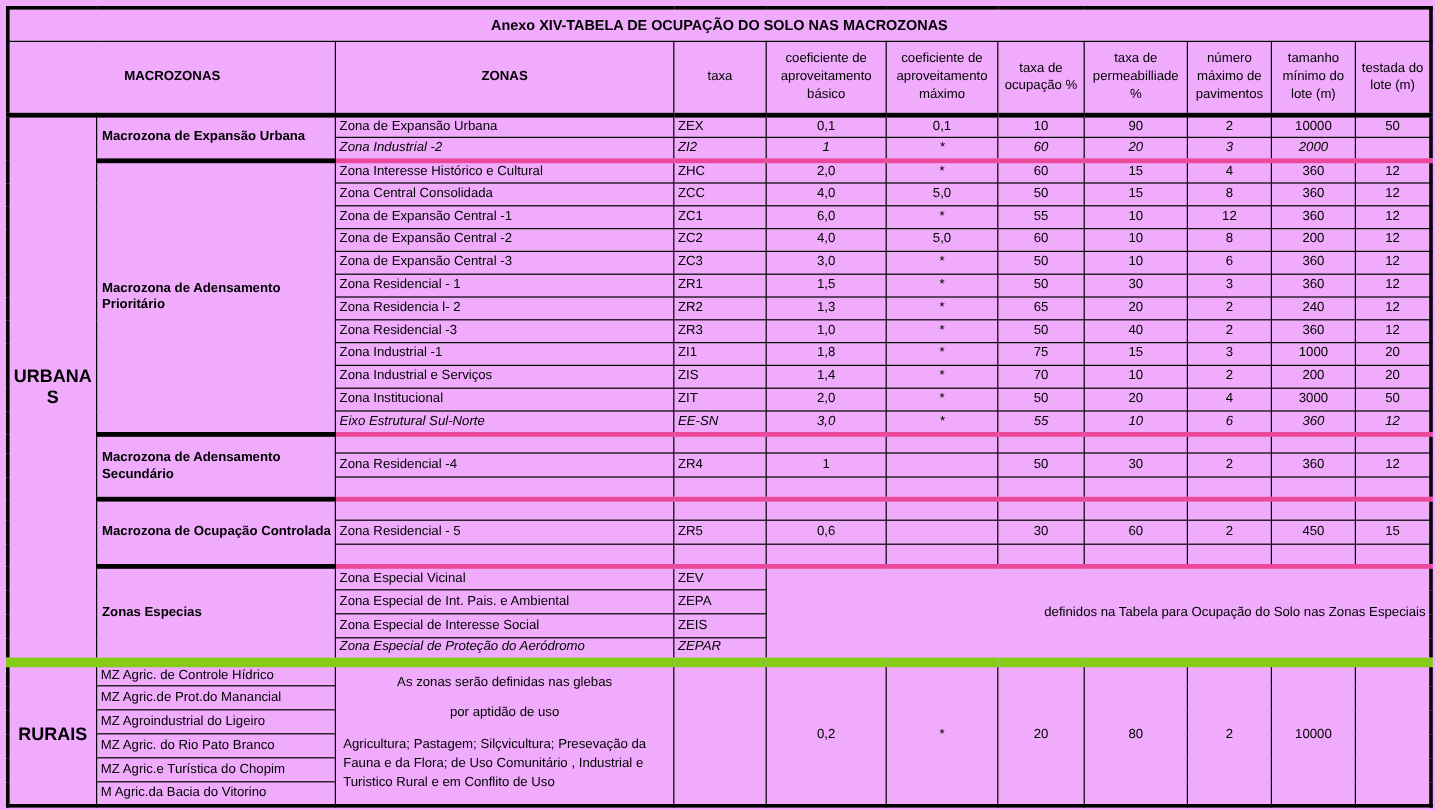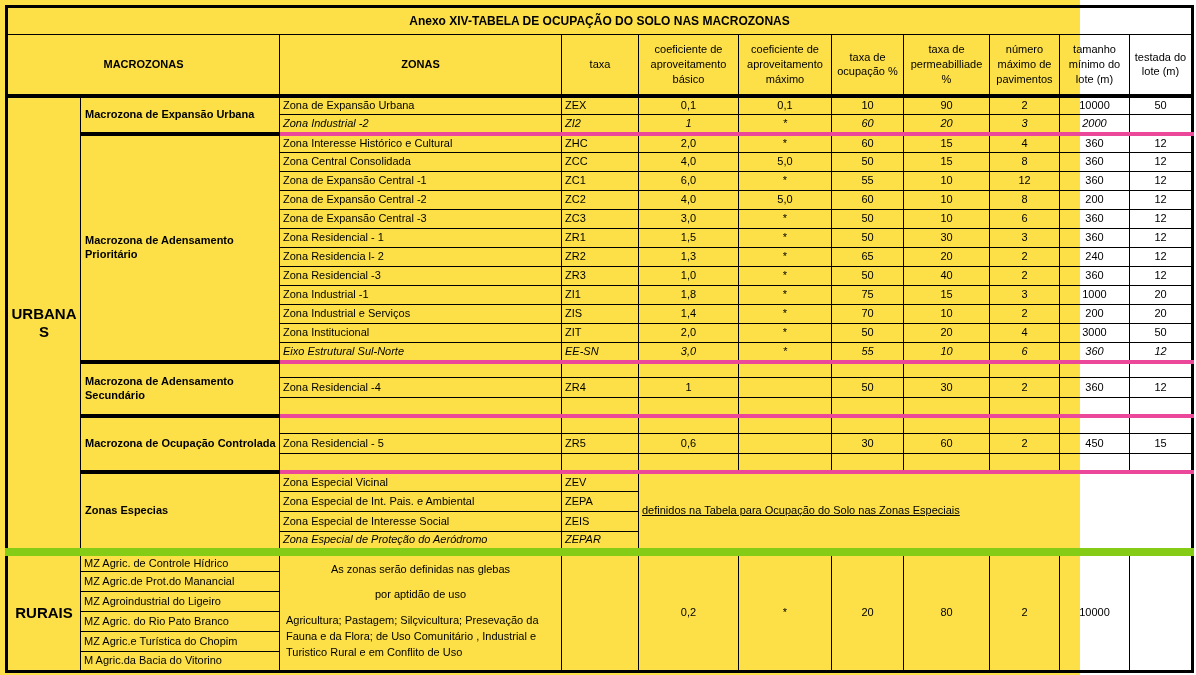--- a/index.html
+++ b/index.html
@@ -1,33 +1,33 @@
 <!DOCTYPE html>
 <html><head>
 <meta charset="utf-8">
 <style>
   html,body{margin:0;padding:0;background:#ffffff;}
-  .page{width:1080px;box-sizing:border-box;padding:5px 4px 3px 5px;background:#fde047;}
+  .page{width:1196px;box-sizing:border-box;padding:5px 4px 3px 5px;background:#f0abfc;}
   table{border-collapse:collapse;table-layout:fixed;width:1186px;border:3px solid #000;
         font-family:"Liberation Sans",sans-serif;color:#000;}
   td{border:1px solid #000;font-size:11px;line-height:1.2;padding:0 3px;overflow:hidden;
      vertical-align:middle;word-wrap:break-word;}
   tr{height:19px;}
   tr.title-row{height:28px;}
   td.title{font-weight:bold;text-align:center;font-size:12px;}
   tr.hdr-row{height:61px;}
   tr.hdr-row td{border-bottom:4px solid #000;}
   td.hdr{text-align:center;line-height:1.32;padding:1px 2px;}
   .b{font-weight:bold;}
   .grp{font-weight:bold;text-align:center;font-size:15px;}
   .macro{font-weight:bold;padding-left:4px;}
   .zona{text-align:left;}
   .sig{text-align:left;}
   .val{text-align:center;}
-  .note{text-align:left;text-decoration:underline;}
+  .note{text-align:right;}
   .mb{border-bottom:4px solid #000;}
   tr.sep td{border-bottom:4px solid #ec4899;font-style:italic;}
   tr.rural-first td{border-top:8px solid #84cc16;}
   tr.h16{height:16px;padding-left:36px;}
   tr.h18{height:18px;}
   tr.h20{height:20px;}
   td.rural-zonas{vertical-align:top;padding:1px 6px;}
   .rural-zonas .c{text-align:center;line-height:25px;}
   .rural-zonas .l{text-align:left;line-height:16px;margin-top:5px;}
 </style>

